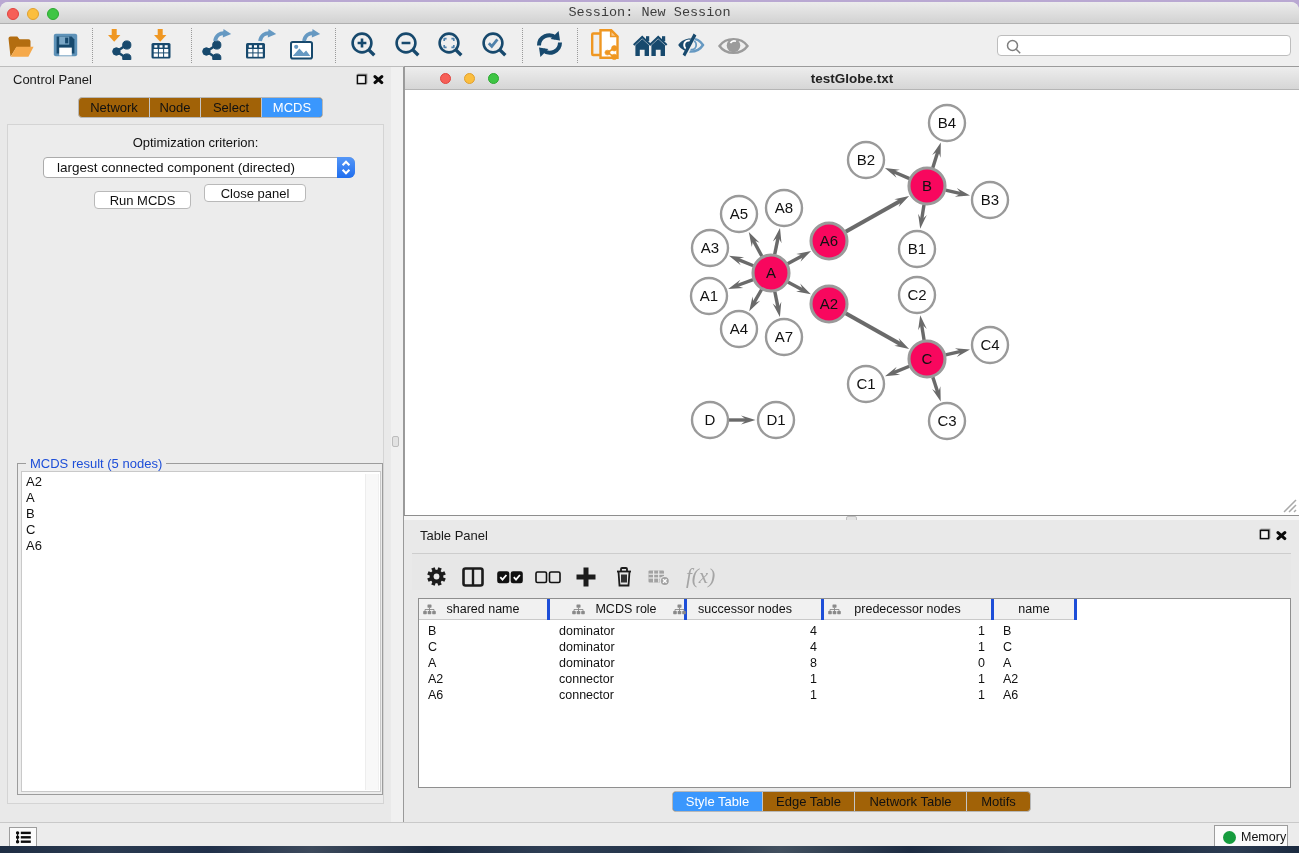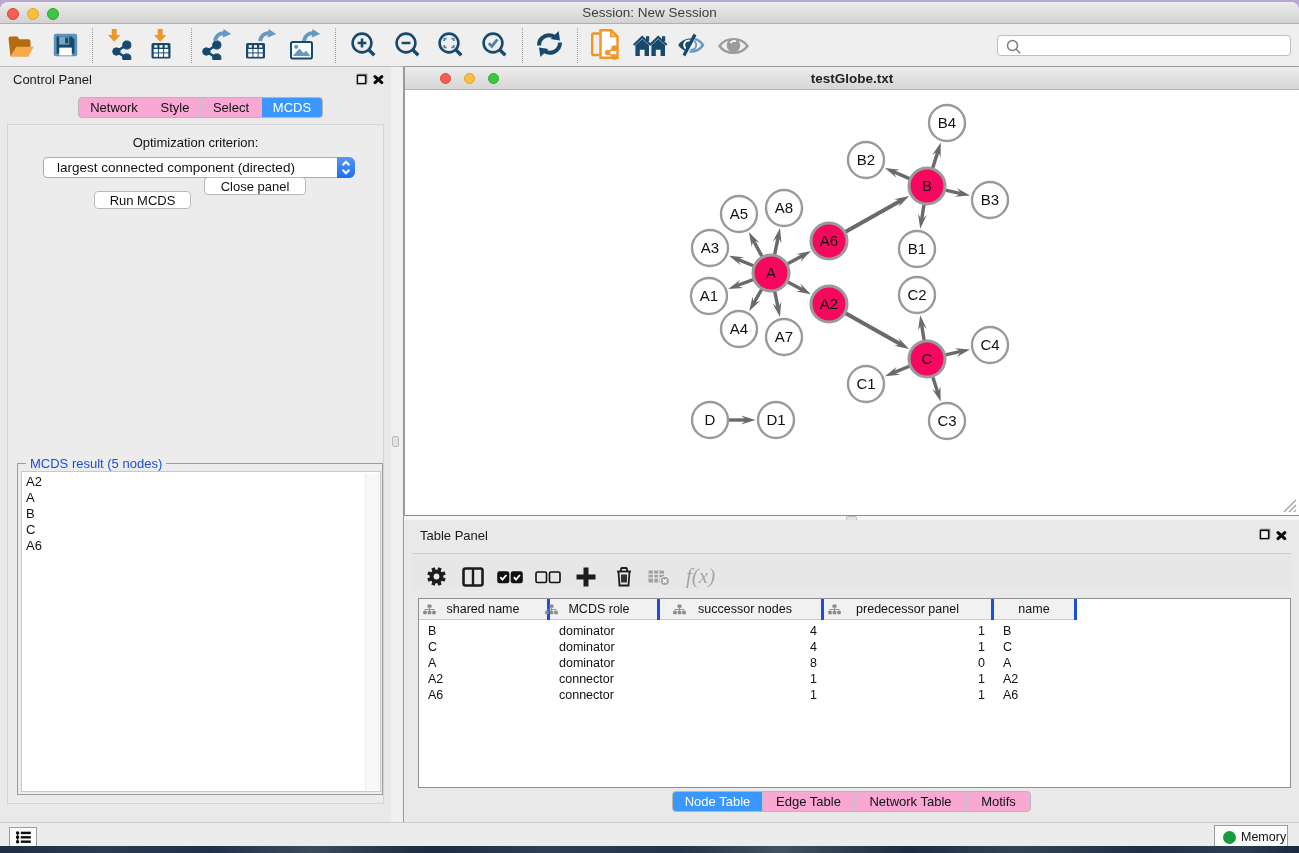--- a/index.html
+++ b/index.html
@@ -4,37 +4,37 @@
 <style>
 * { margin:0; padding:0; box-sizing:border-box; }
 html,body { width:1299px; height:853px; overflow:hidden; font-family:"Liberation Sans",sans-serif; }
 body { background:#b9a8d2; position:relative; }
 
 #win { position:absolute; left:0; top:2px; width:1299px; height:844px; background:#ececec; border-radius:8px 8px 0 0; overflow:hidden; }
 #deskbottom { position:absolute; left:0; top:846px; width:1299px; height:7px;
   background:linear-gradient(90deg,#1e2d43,#2b3b51 8%,#20304a 16%,#3d4a5c 24%,#1c2b41 33%,#2e3e54 42%,#233349 52%,#42505f 60%,#1d2c42 70%,#334357 78%,#202f45 88%,#2c3c52 95%,#1b2a40); }
 
 #titlebar { position:absolute; left:0; top:0; width:1299px; height:22px;
-  background:linear-gradient(#ececec,#d2d2d2); border-bottom:1px solid #b0b0b0; border-radius:8px 8px 0 0; }
+  background:linear-gradient(#ececec,#d2d2d2); border-bottom:1px solid #b0b0b0; border-radius:8px 8px 0 0;font-family:Liberation Mono, monospace; }
 #titlebar .title { position:absolute; width:100%; text-align:center; top:3px; font-size:13.5px; color:#3d3d3d; }
 .tl { position:absolute; width:12px; height:12px; border-radius:50%; top:6px; }
 .tl.r { background:#f65f57; border:0.5px solid #e0443e; }
 .tl.y { background:#fbbe3f; border:0.5px solid #e0a02f; }
 .tl.g { background:#3ec544; border:0.5px solid #2ca831; }
 
 #toolbar { position:absolute; left:0; top:22px; width:1299px; height:43px; background:#efefef; border-bottom:1px solid #bdbdbd; }
 .tbi { position:absolute; top:8px; }
 .tbsep { position:absolute; top:4px; height:35px; width:0; border-left:1px dotted #9a9a9a; }
 #searchbox { position:absolute; left:997px; top:11px; width:294px; height:21px; background:#fff; border:1px solid #bdbdbd; border-radius:4px; }
 
 #cpanel { position:absolute; left:0; top:65px; width:391px; height:755px; background:#e9e9e9; }
 #cpanel .phead { position:absolute; left:13px; top:5px; font-size:13px; color:#1a1a1a; }
 .wicons { position:absolute; top:6px; font-size:12px; color:#111; }
 
-.seg { position:absolute; display:flex; height:21px; border:1px solid #b7b7b7; border-radius:4px; background:#f9a8d4; overflow:hidden; font-size:13px; }
+.seg { position:absolute; display:flex; height:21px; border:1px solid #b7b7b7; border-radius:4px; background:#a16207; overflow:hidden; font-size:13px; }
 .seg div { padding-top:2px; border-right:1px solid #c5c5c5; color:#111; text-align:center; }
 .seg div:last-child { border-right:none; }
 .seg div.sel { background:#3a97fd; color:#fff; }
 
 #mcdsbody { position:absolute; left:7px; top:57px; width:377px; height:680px; background:#ececec; border:1px solid #d4d4d4; }
 #optlabel { position:absolute; left:0; top:10px; width:100%; text-align:center; font-size:13px; color:#111; }
 #combo { position:absolute; left:35px; top:32px; width:312px; height:21px; background:#fff; border:1px solid #ababab; border-radius:4px 6px 6px 4px; }
 #combo .ctext { position:absolute; left:13px; top:2px; font-size:13.5px; color:#111; }
 #combo .cbtn { position:absolute; right:-1px; top:-1px; width:18px; height:21px; border-radius:0 6px 6px 0; background:linear-gradient(#5597f7,#1f6eef); }
 .btn { position:absolute; height:18px; background:#ffffff; border:1px solid #b9b9b9; border-radius:4px; font-size:13px; color:#111; text-align:center; padding-top:1px; }
@@ -267,37 +267,37 @@
           <rect x="1.4" y="2.4" width="8.2" height="8.2" fill="#f4f4f4" stroke="#0d0d0d" stroke-width="1.5"></rect>
         </svg></div>
     <div class="wicons" style="right:7px;top:7px"><svg width="11" height="11" viewBox="0 0 11 11">
           <g stroke="#0a0a0a" stroke-width="3" stroke-linecap="round">
             <line x1="2" y1="2.6" x2="8.8" y2="8.6"></line>
             <line x1="8.8" y1="2.6" x2="2" y2="8.6"></line>
           </g>
         </svg></div>
     <div class="seg" style="left:78px; top:30px;">
       <div style="width:71px">Network</div>
-        <div style="width:51px">Style</div>
+        <div style="width:51px">Node</div>
         <div style="width:61px">Select</div>
         <div class="sel" style="width:60px">MCDS</div>
     </div>
     <div id="mcdsbody">
       <div id="optlabel">Optimization criterion:</div>
       <div id="combo">
         <div class="ctext">largest connected component (directed)</div>
         <div class="cbtn"><svg width="18" height="21" viewBox="0 0 18 21">
               <g stroke="#fff" stroke-width="2.1" fill="none">
                 <path d="M5.6 8.2 L9 4.8 L12.4 8.2"></path>
                 <path d="M5.6 12.8 L9 16.2 L12.4 12.8"></path>
               </g>
             </svg></div>
       </div>
       <div class="btn" style="left:86px; top:66px; width:97px;">Run MCDS</div>
-      <div class="btn" style="left:196px; top:52px; width:102px;">Close panel</div>
+      <div class="btn" style="left:196px; top:59px; width:102px;">Close panel</div>
       <div id="grp">
         <div class="glabel">MCDS result (5 nodes)</div>
         <div id="grplist">
           <div class="li" style="padding-top:2px">A2</div>
           <div class="li">A</div>
           <div class="li">B</div>
           <div class="li">C</div>
           <div class="li">A6</div>
           <div id="grpsb"></div>
         </div>
@@ -485,21 +485,21 @@
         <div id="thead">
           <div class="thcell" style="left:0px;width:131px;"><svg width="13" height="11" viewBox="0 0 13 11" style="position:absolute;left:4px;top:5px">
               <g fill="#8a8a8a">
                 <rect x="4.5" y="0.5" width="4" height="3.2" rx="0.6"></rect>
                 <rect x="0.2" y="7" width="3.6" height="3.2" rx="0.6"></rect>
                 <rect x="4.7" y="7" width="3.6" height="3.2" rx="0.6"></rect>
                 <rect x="9.2" y="7" width="3.6" height="3.2" rx="0.6"></rect>
                 <path d="M6.5 3.7 V5.5 M2 7 V5.5 H11 V7 M6.5 5.5 V7" stroke="#8a8a8a" stroke-width="0.9" fill="none"></path>
               </g>
             </svg><span>shared name</span></div>
-          <div class="thcell" style="left:122px;width:119px;"><svg width="13" height="11" viewBox="0 0 13 11" style="position:absolute;left:4px;top:5px">
+          <div class="thcell" style="left:149px;width:119px;"><svg width="13" height="11" viewBox="0 0 13 11" style="position:absolute;left:4px;top:5px">
               <g fill="#8a8a8a">
                 <rect x="4.5" y="0.5" width="4" height="3.2" rx="0.6"></rect>
                 <rect x="0.2" y="7" width="3.6" height="3.2" rx="0.6"></rect>
                 <rect x="4.7" y="7" width="3.6" height="3.2" rx="0.6"></rect>
                 <rect x="9.2" y="7" width="3.6" height="3.2" rx="0.6"></rect>
                 <path d="M6.5 3.7 V5.5 M2 7 V5.5 H11 V7 M6.5 5.5 V7" stroke="#8a8a8a" stroke-width="0.9" fill="none"></path>
               </g>
             </svg><span>MCDS role</span></div>
           <div class="thcell" style="left:250px;width:155px;"><svg width="13" height="11" viewBox="0 0 13 11" style="position:absolute;left:4px;top:5px">
               <g fill="#8a8a8a">
@@ -511,21 +511,21 @@
               </g>
             </svg><span>successor nodes</span></div>
           <div class="thcell" style="left:405px;width:170px;"><svg width="13" height="11" viewBox="0 0 13 11" style="position:absolute;left:4px;top:5px">
               <g fill="#8a8a8a">
                 <rect x="4.5" y="0.5" width="4" height="3.2" rx="0.6"></rect>
                 <rect x="0.2" y="7" width="3.6" height="3.2" rx="0.6"></rect>
                 <rect x="4.7" y="7" width="3.6" height="3.2" rx="0.6"></rect>
                 <rect x="9.2" y="7" width="3.6" height="3.2" rx="0.6"></rect>
                 <path d="M6.5 3.7 V5.5 M2 7 V5.5 H11 V7 M6.5 5.5 V7" stroke="#8a8a8a" stroke-width="0.9" fill="none"></path>
               </g>
-            </svg><span>predecessor panel</span></div>
+            </svg><span>predecessor nodes</span></div>
           <div class="thcell" style="left:575px;width:83px;"><span>name</span></div>
         </div>
         <div class="trow" style="left:9px;top:25px;">B</div>
 <div class="trow" style="left:140px;top:25px;">dominator</div>
 <div class="trow" style="left:338px;top:25px;width:60px;text-align:right;">4</div>
 <div class="trow" style="left:506px;top:25px;width:60px;text-align:right;">1</div>
 <div class="trow" style="left:584px;top:25px;">B</div>
         <div class="trow" style="left:9px;top:41px;">C</div>
 <div class="trow" style="left:140px;top:41px;">dominator</div>
 <div class="trow" style="left:338px;top:41px;width:60px;text-align:right;">4</div>
@@ -542,21 +542,21 @@
 <div class="trow" style="left:506px;top:73px;width:60px;text-align:right;">1</div>
 <div class="trow" style="left:584px;top:73px;">A2</div>
         <div class="trow" style="left:9px;top:89px;">A6</div>
 <div class="trow" style="left:140px;top:89px;">connector</div>
 <div class="trow" style="left:338px;top:89px;width:60px;text-align:right;">1</div>
 <div class="trow" style="left:506px;top:89px;width:60px;text-align:right;">1</div>
 <div class="trow" style="left:584px;top:89px;">A6</div>
       </div>
   </div>
   <div class="seg" id="btabs" style="position:absolute;">
-    <div class="sel" style="width:90px">Node Table</div>
+    <div class="sel" style="width:90px">Style Table</div>
       <div style="width:92px">Edge Table</div>
       <div style="width:112px">Network Table</div>
       <div style="width:63px">Motifs</div>
   </div>
 
   <div id="statusbar">
     <div id="listbtn"><svg width="15" height="13" viewBox="0 0 15 13" style="margin:3px 0 0 6px">
           <g fill="#0d0d0d">
             <line x1="1.6" y1="1" x2="1.6" y2="12" stroke="#0d0d0d" stroke-width="1"></line>
             <circle cx="1.6" cy="1.9" r="1.7"></circle>

